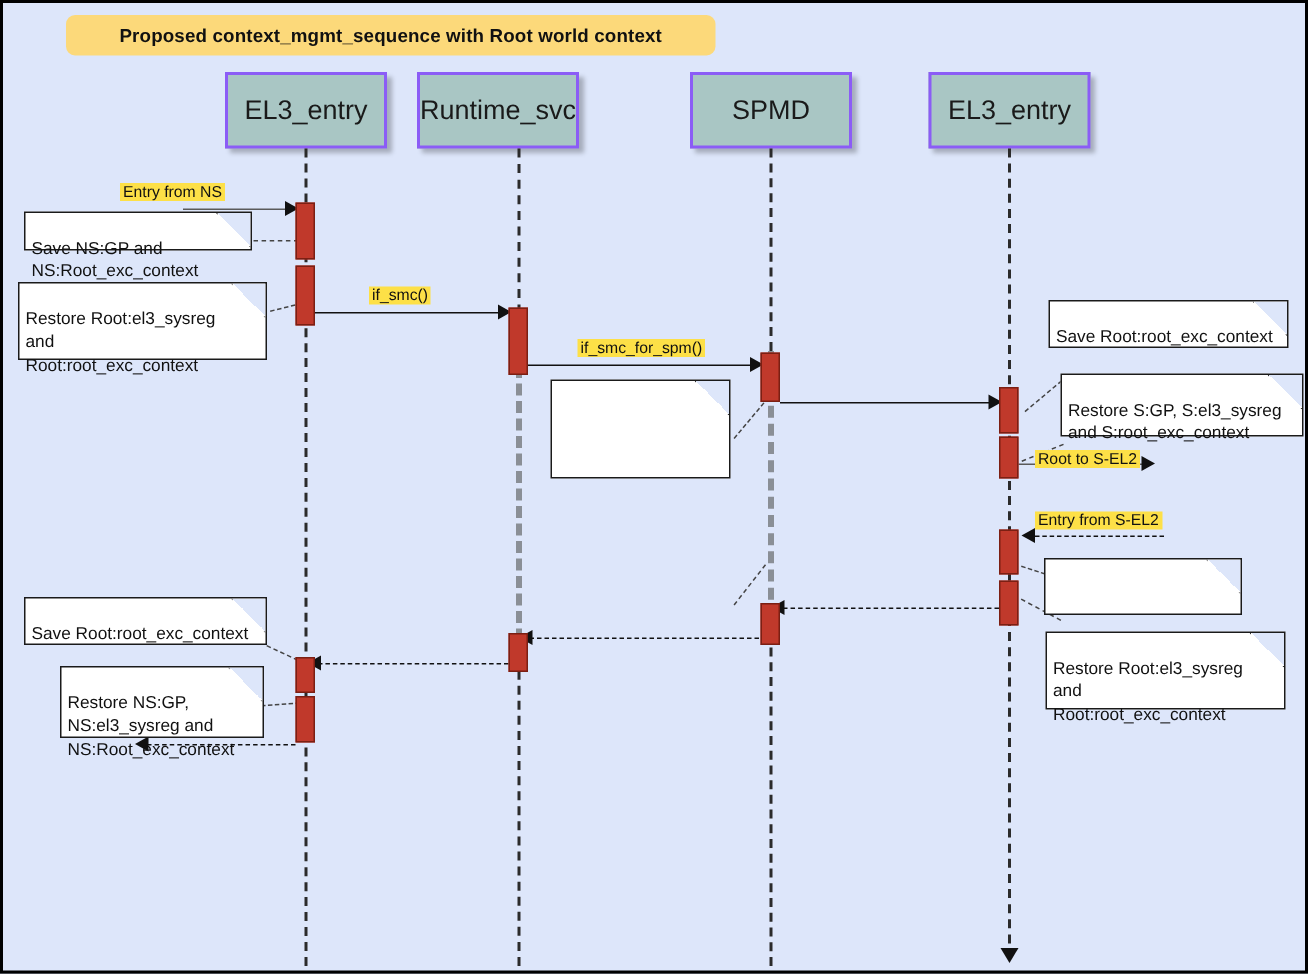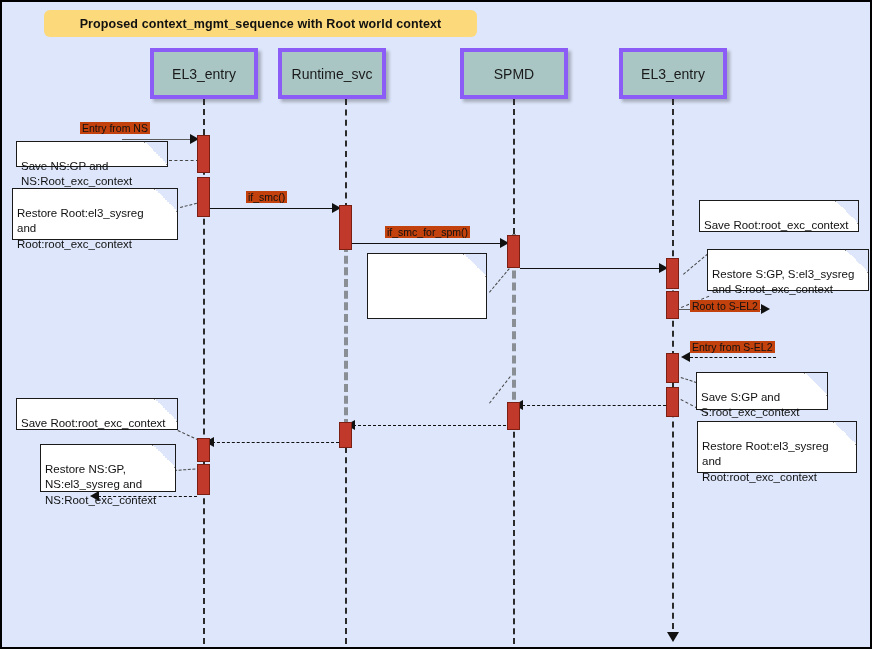--- a/index.html
+++ b/index.html
@@ -16,24 +16,24 @@
   #title-banner{
     position:absolute;left:42px;top:8px;width:433px;height:27px;
     background:#fcd97a;border-radius:6px;
     display:flex;align-items:center;justify-content:center;
     font-size:12.5px;font-weight:bold;color:#111;
     letter-spacing:.1px;
   }
   
   .participant{
     position:absolute;width:108px;height:51px;
-    background:#a9c6c4;border:4px solid #8b5cf6;
+    background:#a9c6c4;border:2px solid #8b5cf6;
     box-shadow:3px 3px 3px rgba(0,0,0,.25);
     display:flex;align-items:center;justify-content:center;
-    font-size:14px;color:#1a1a1a;
+    font-size:18px;color:#1a1a1a;
     box-sizing:border-box;
   }
   
   .lifeline{
     position:absolute;width:0;
     border-left:2px dashed #2b2b2b;
   }
   .lifeline.thick{
     border-left:4px dashed #8a8f96;
   }
@@ -70,21 +70,21 @@
   .arrowhead-l{
     position:absolute;width:0;height:0;
     border-top:5px solid transparent;
     border-bottom:5px solid transparent;
     border-right:9px solid #111;
     z-index:5;
   }
   .msg-label{
     position:absolute;
     font-size:10.5px;color:#111;
-    background:#c2410c;
+    background:#fde047;
     padding:0 2px;white-space:nowrap;
     z-index:7;
   }
   
   .note{
     position:absolute;
     background:#ffffff;
     border:1px solid #1a1a1a;
     font-size:11.5px;line-height:1.32;
     color:#111;
@@ -220,22 +220,20 @@
     <span class="fold"></span>
   </div>
 
   <div class="note" style="left:705px;top:247px;width:162px;height:42px;">
     <span>Restore S:GP, S:el3_sysreg
 and S:root_exc_context</span>
     <span class="fold"></span>
   </div>
 
   <div class="note" style="left:694px;top:370px;width:132px;height:38px;">
-    <span>Save S:GP and
-S:root_exc_context</span>
     <span class="fold"></span>
   </div>
 
   <div class="note" style="left:695px;top:419px;width:160px;height:52px;">
     <span>Restore Root:el3_sysreg
 and
 Root:root_exc_context</span>
     <span class="fold"></span>
   </div>
 

